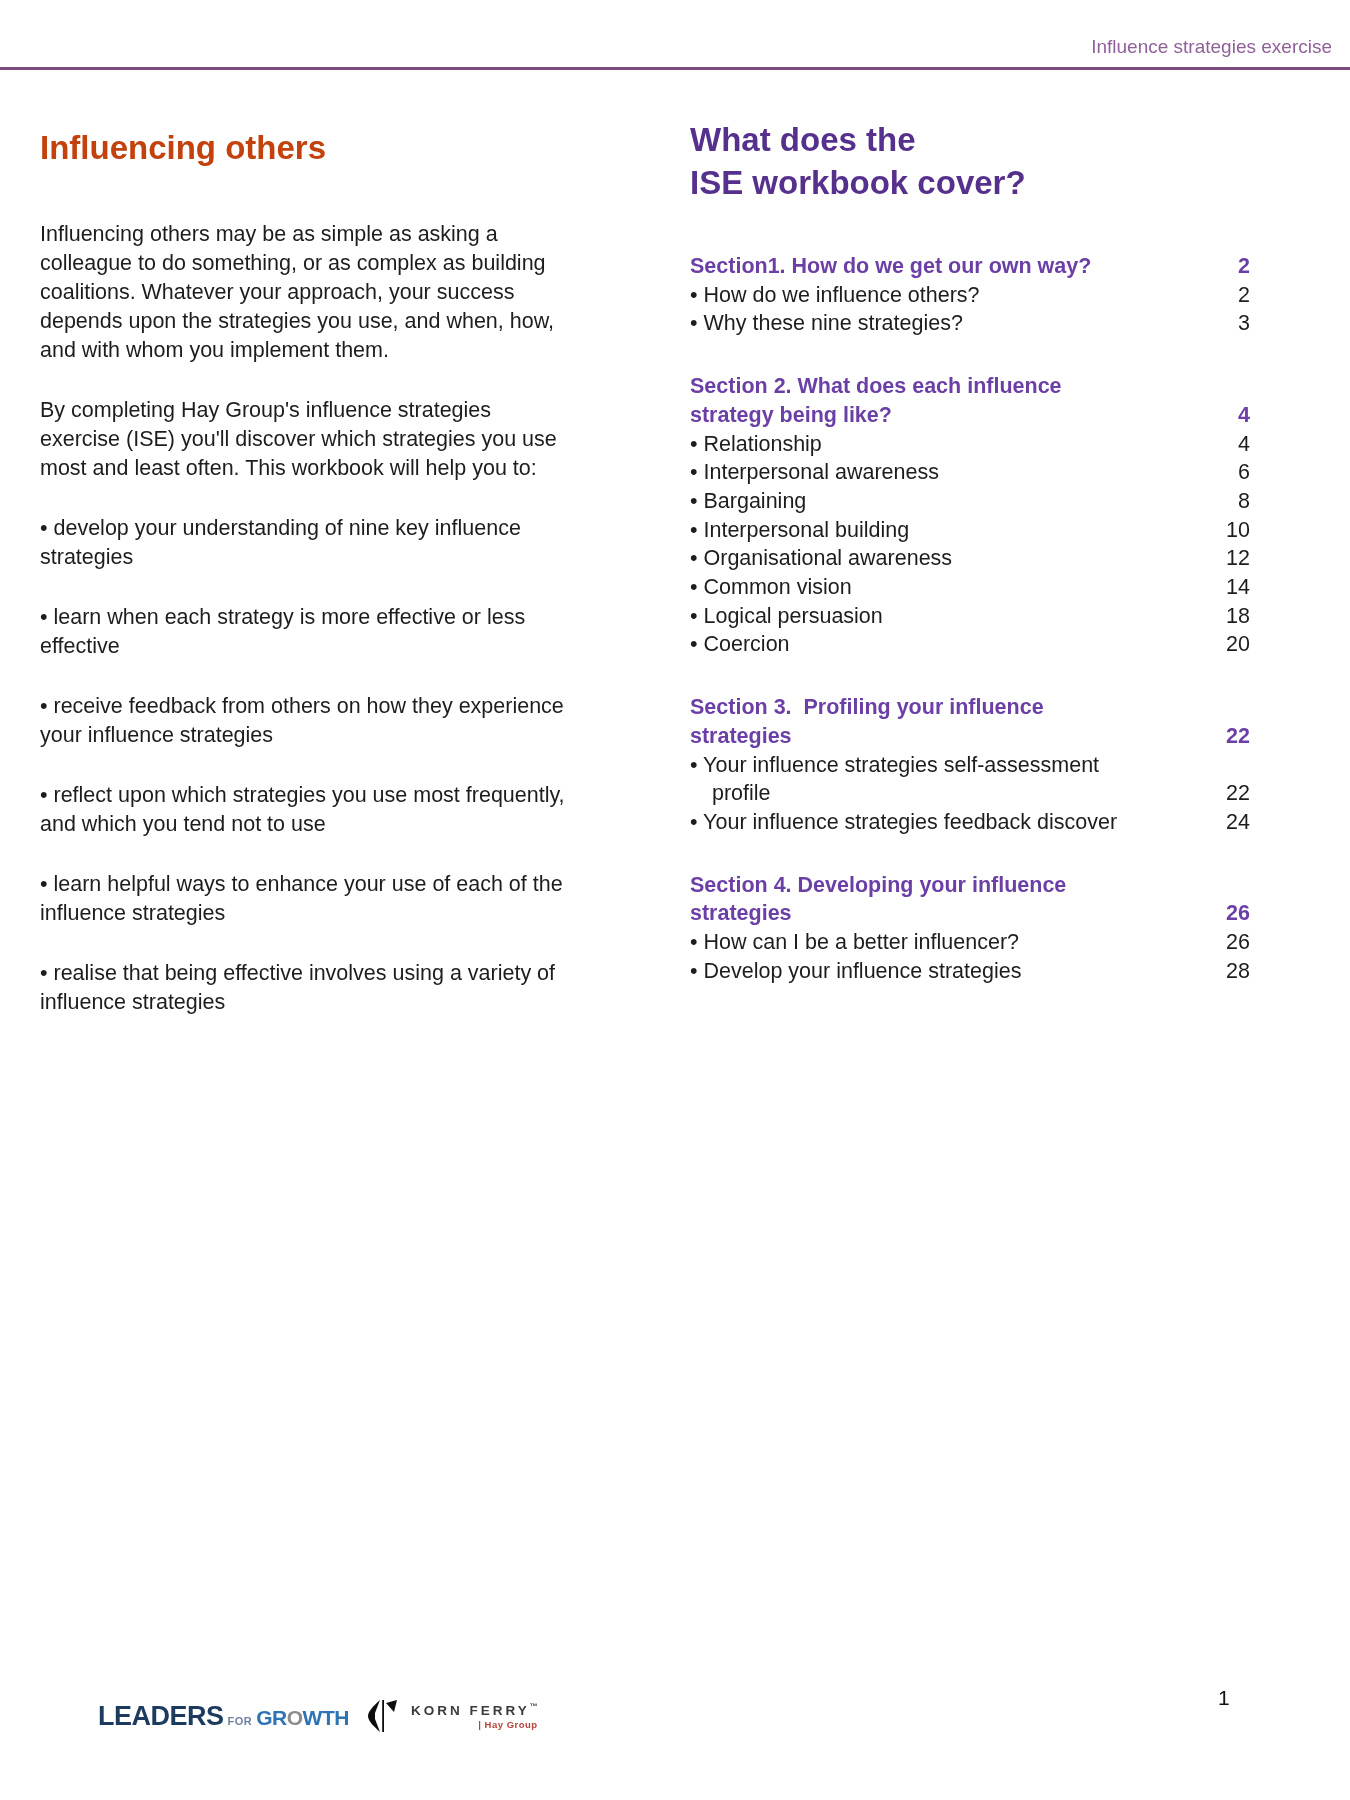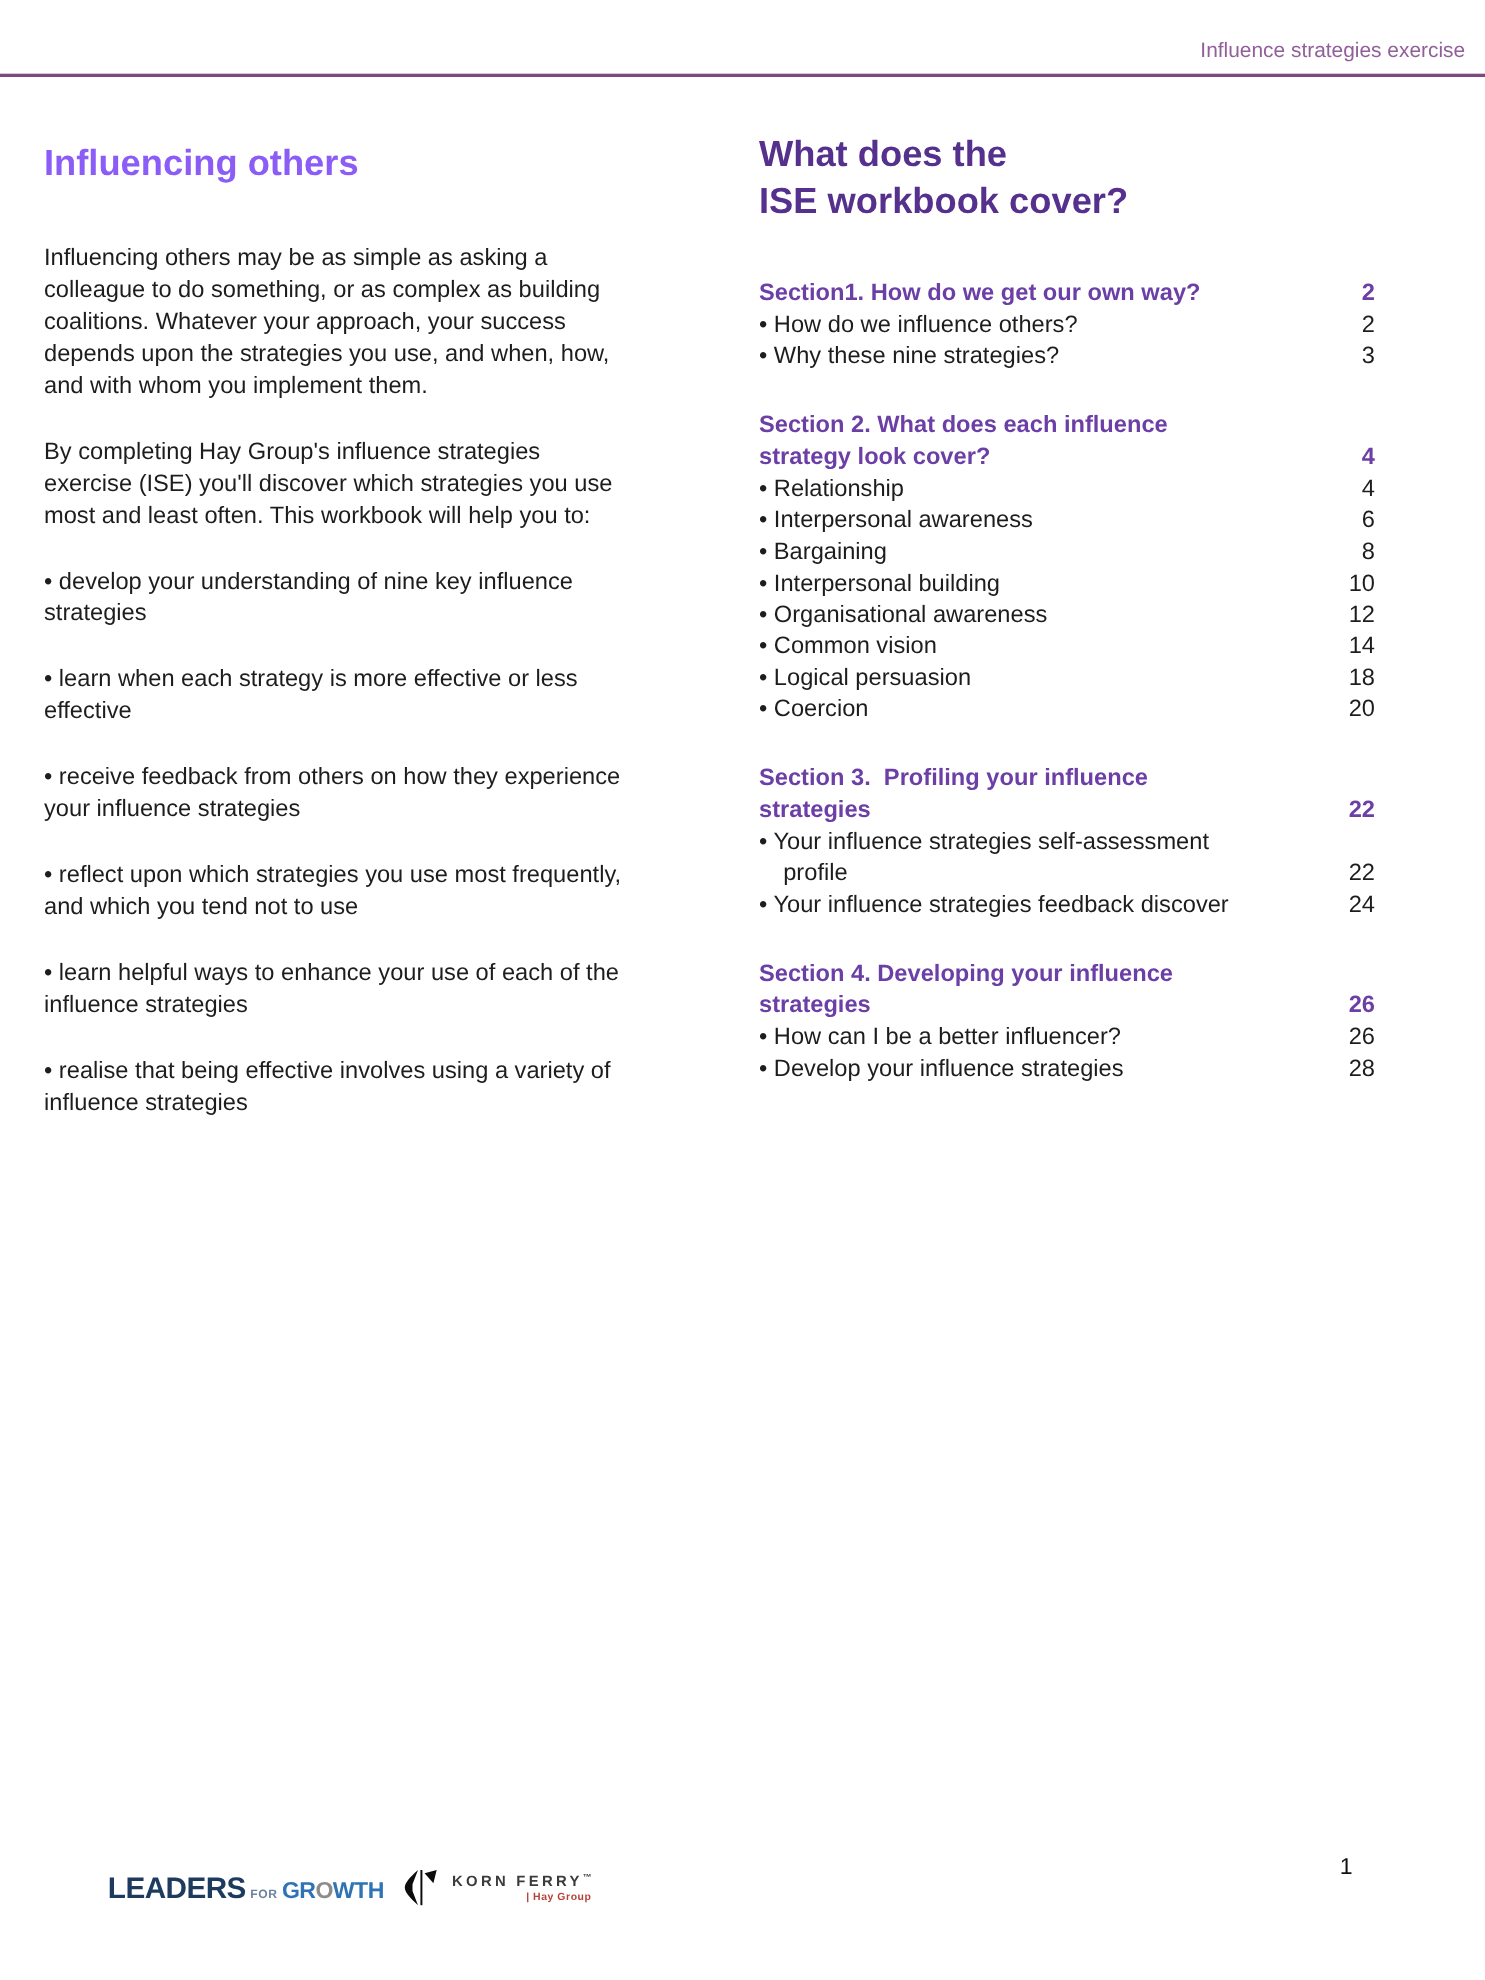--- a/index.html
+++ b/index.html
@@ -10,21 +10,21 @@
   
   .header-title{
     position:absolute;top:36px;right:18px;font-size:19px;color:#91609a;
   }
   .header-rule{
     position:absolute;top:67px;left:0;width:1350px;height:3px;background:#7c4a7d;
   }
   
   .left-col{position:absolute;left:40px;top:128px;width:528px;}
   .left-col h1{
-    margin:0 0 52px 0;font-size:33px;line-height:40px;font-weight:bold;color:#8b5cf6;
+    margin:0 0 52px 0;font-size:33px;line-height:40px;font-weight:bold;color:#c2410c;
   }
   .left-col p{
     margin:0 0 31px 0;font-size:21.5px;line-height:29px;color:#1d1d1d;
   }
   
   .right-col{position:absolute;left:690px;top:118px;width:560px;}
   .toc-title{
     margin:0 0 48px 0;font-size:33px;line-height:43px;font-weight:bold;color:#56308d;
   }
   .toc-row{display:flex;align-items:flex-start;font-size:21.5px;line-height:28.7px;}
@@ -88,21 +88,21 @@
       <span class="toc-page">3</span>
     </div>
 
     <div class="toc-gap"></div>
 
     <div class="toc-row section">
       <span class="toc-label">Section 2. What does each influence</span>
       <span class="toc-page"></span>
     </div>
     <div class="toc-row section">
-      <span class="toc-label">strategy look cover?</span>
+      <span class="toc-label">strategy being like?</span>
       <span class="toc-page">4</span>
     </div>
     <div class="toc-row item">
       <span class="toc-label">• Relationship</span>
       <span class="toc-page">4</span>
     </div>
     <div class="toc-row item">
       <span class="toc-label">• Interpersonal awareness</span>
       <span class="toc-page">6</span>
     </div>

